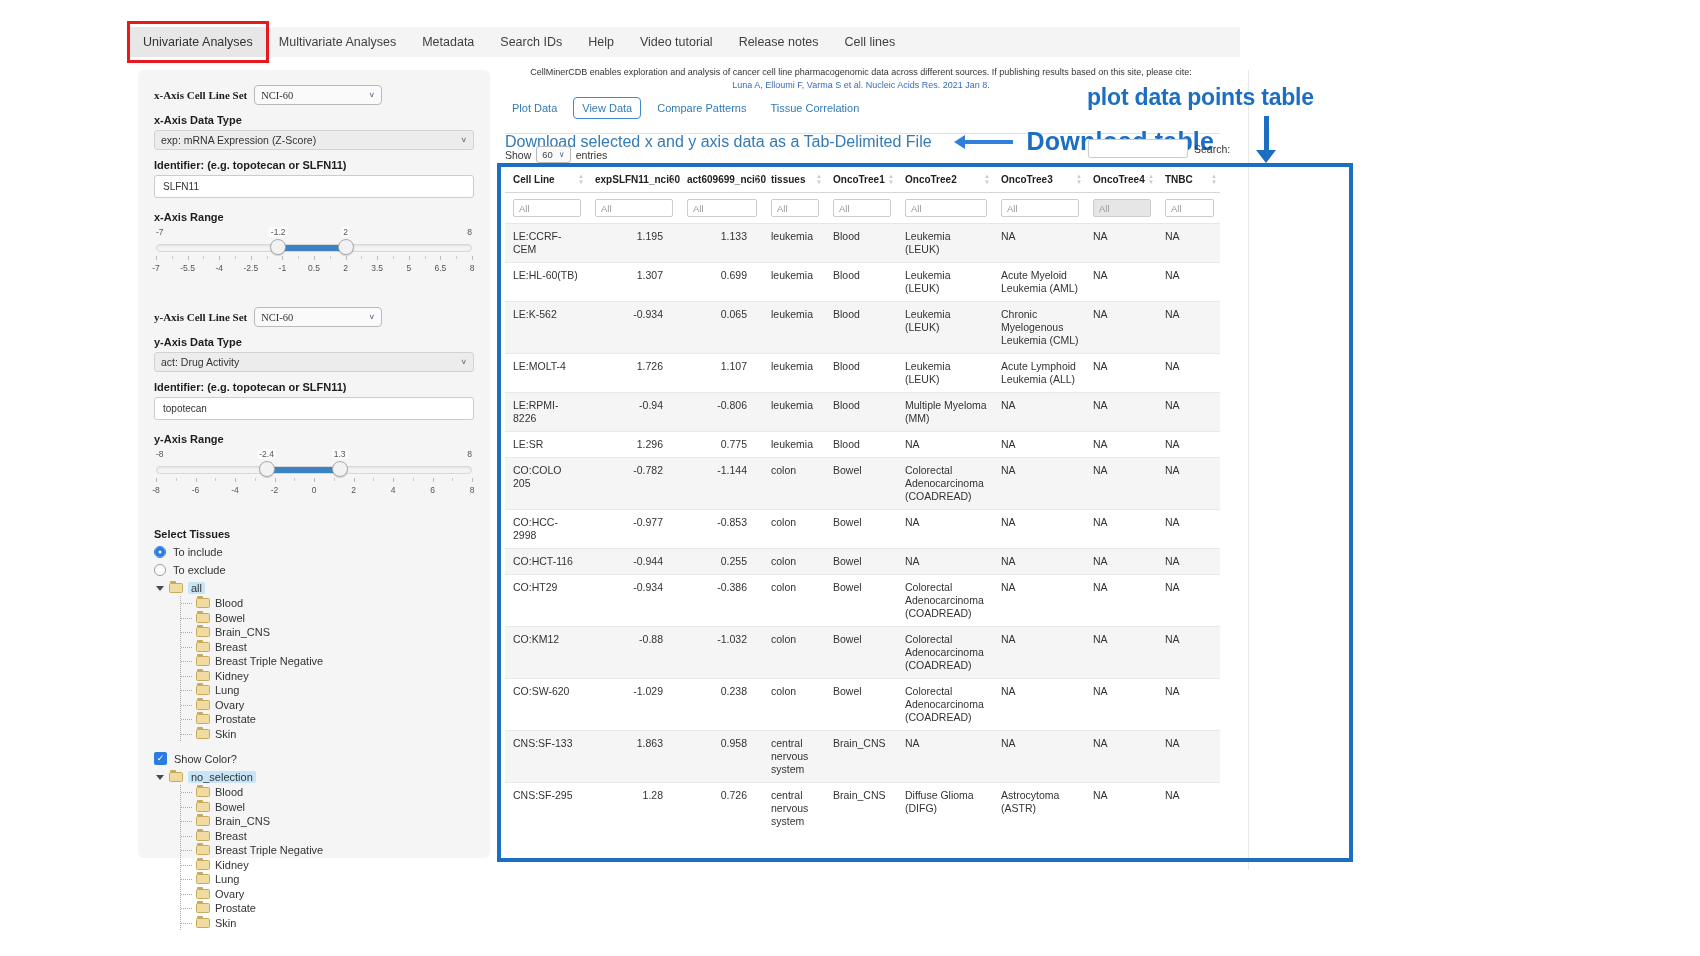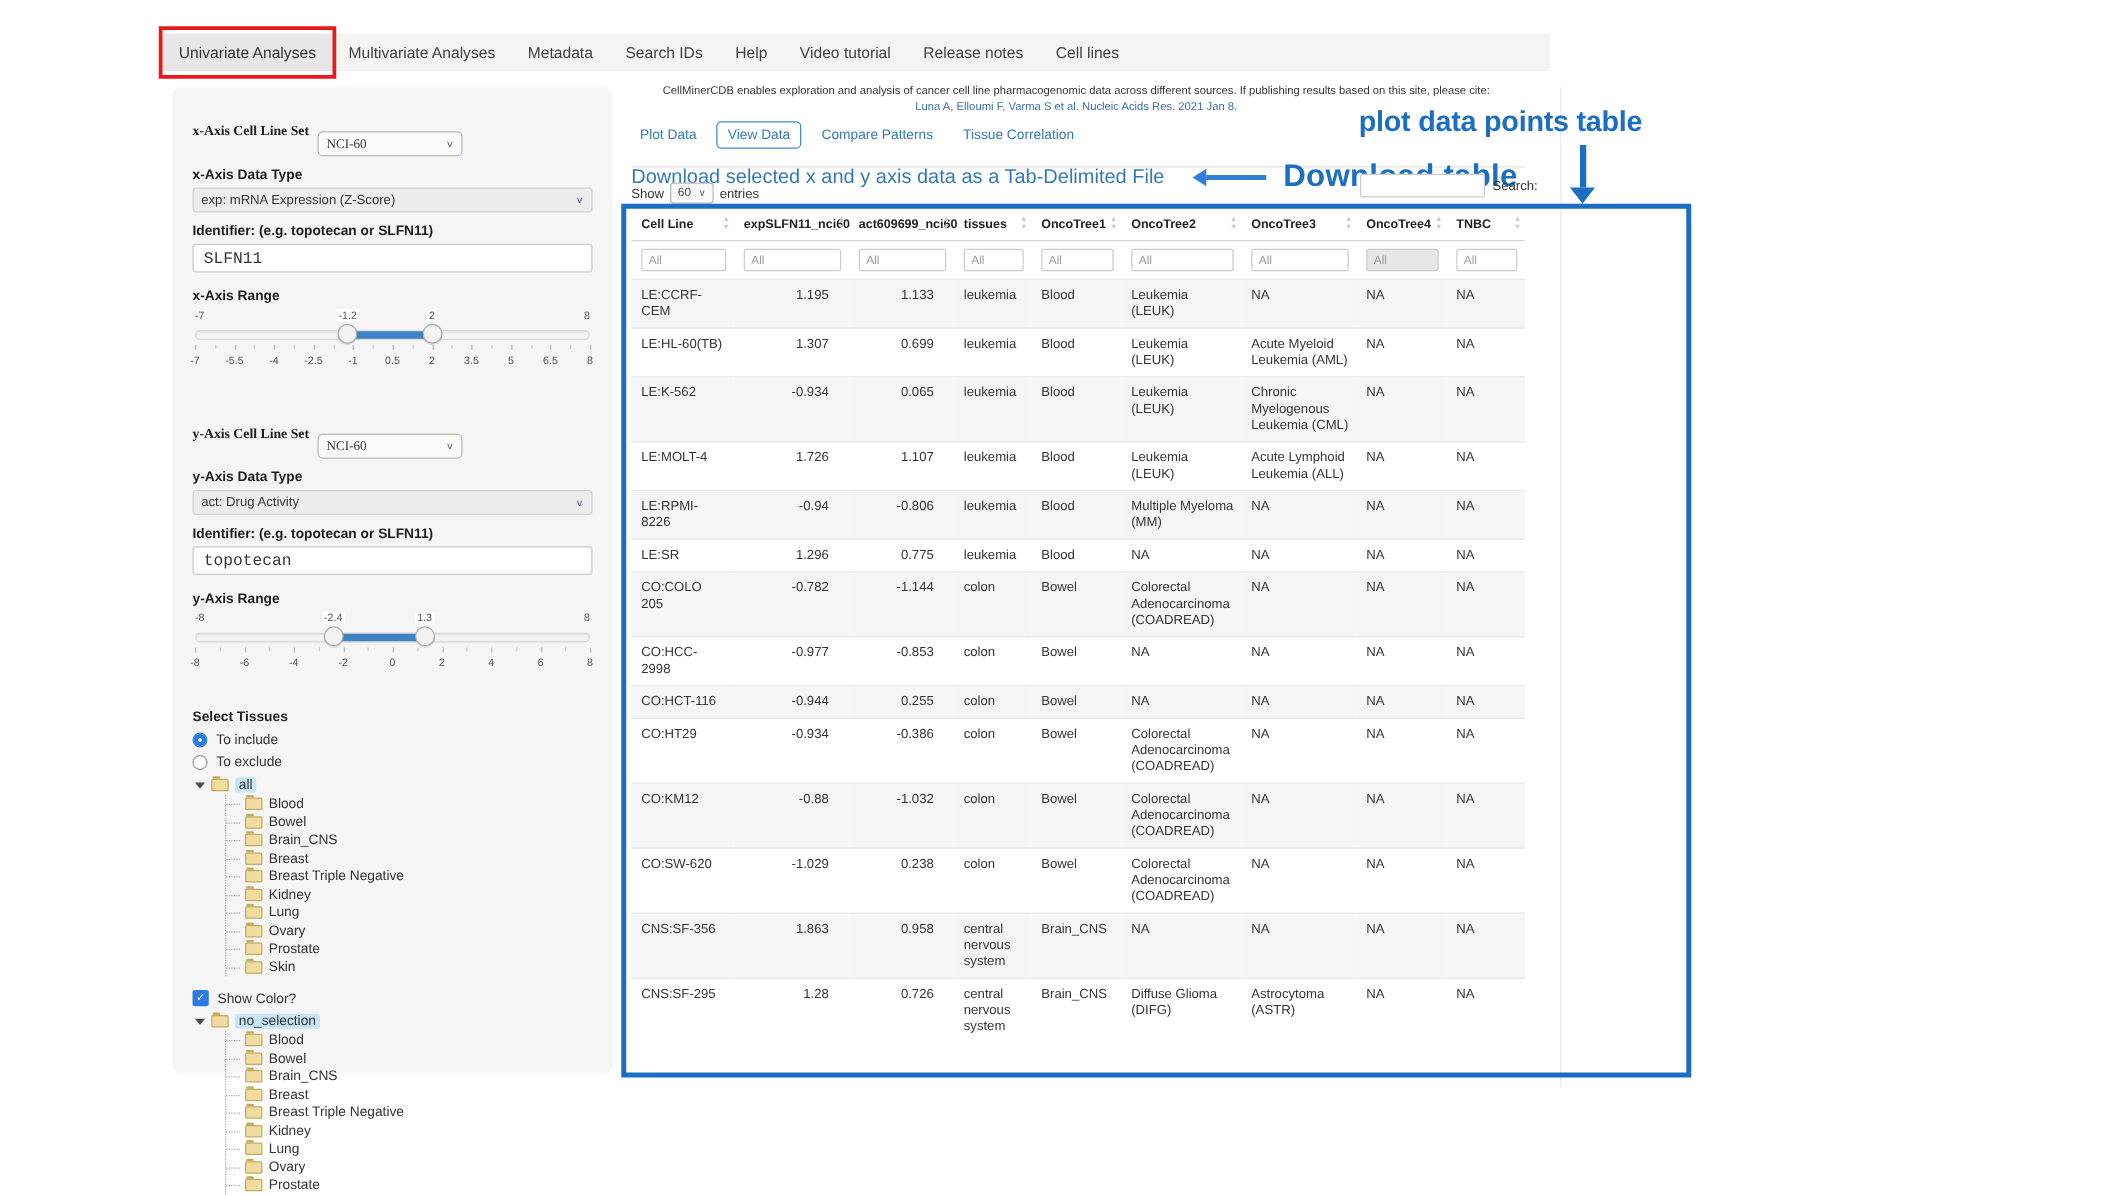--- a/index.html
+++ b/index.html
@@ -11,23 +11,23 @@
   .nav-tab.active { background:#e7e7e7; color:#333; }
   .red-box { position:absolute; left:-3px; top:-6px; right:-3px; bottom:-6px; border:3px solid #e8191c; pointer-events:none; }
 
   
   .sidebar { position:absolute; left:138px; top:70px; width:352px; height:788px; background:#f5f5f5; border-radius:6px; padding:15px 16px; font-size:11px; z-index:2; }
   .field-row { display:flex; align-items:center; gap:7px; margin-bottom:9px;font-family:Liberation Serif, serif; }
   .lbl { font-weight:bold; font-size:11px; color:#1d1d1d; }
   .blk { display:block; margin:9px 0 4px; }
   .select { display:flex; align-items:center; justify-content:space-between; background:#fafafa; border:1px solid #b9b9b9; border-radius:4px; height:20px; padding:0 6px; font-size:10.5px; color:#333; }
   .select .chev { font-size:9px; color:#5a6e8c; transform:scaleY(.8); }
-  .select.sm { width:116px;margin-top:20px; }
+  .select.sm { width:128px; }
   .select.full { width:100%; background:#ececec; border-color:#d2d2d2; border-radius:3px; margin-bottom:3px; }
-  .text-input { width:100%; height:23px; border:1px solid #ccc; border-radius:3px; padding:0 8px; font-size:13px; color:#333; background:#fff; font-family:Liberation Mono, monospace; }
+  .text-input { width:100%; height:23px; border:1px solid #ccc; border-radius:3px; padding:0 8px; font-size:10px; color:#333; background:#fff; font-family:Liberation Sans, sans-serif; }
   .section-gap { height:28px; }
 
   
   .slider { position:relative; height:50px; margin:4px 2px 2px; }
   .sl-end { position:absolute; top:0; font-size:8.5px; color:#555; }
   .sl-left { left:0; } .sl-right { right:0; }
   .sl-hlabel { position:absolute; top:0; font-size:8.5px; color:#555; transform:translateX(-50%); background:#fdfdfd; padding:0 2px; border-radius:2px; }
   .sl-track { position:absolute; left:0; right:0; top:17px; height:8px; background:#f3f3f3; border:1px solid #d8d8d8; border-radius:5px; box-shadow:inset 0 1px 2px rgba(0,0,0,.08); }
   .sl-fill { position:absolute; top:0; height:6px; background:#3d83c4; }
   .sl-handle { position:absolute; top:12px; width:16px; height:16px; background:#f2f2f2; border:1px solid #aaa; border-radius:50%; transform:translateX(-50%); box-shadow:0 1px 1px rgba(0,0,0,.15); }
@@ -573,21 +573,21 @@
         <td class="num">-1.029</td>
         <td class="num">0.238</td>
         <td>colon</td>
         <td>Bowel</td>
         <td>Colorectal Adenocarcinoma (COADREAD)</td>
         <td>NA</td>
         <td>NA</td>
         <td>NA</td>
       </tr>
       <tr>
-        <td>CNS:SF-356</td>
+        <td>CNS:SF-133</td>
         <td class="num">1.863</td>
         <td class="num">0.958</td>
         <td>central nervous system</td>
         <td>Brain_CNS</td>
         <td>NA</td>
         <td>NA</td>
         <td>NA</td>
         <td>NA</td>
       </tr>
       <tr>

